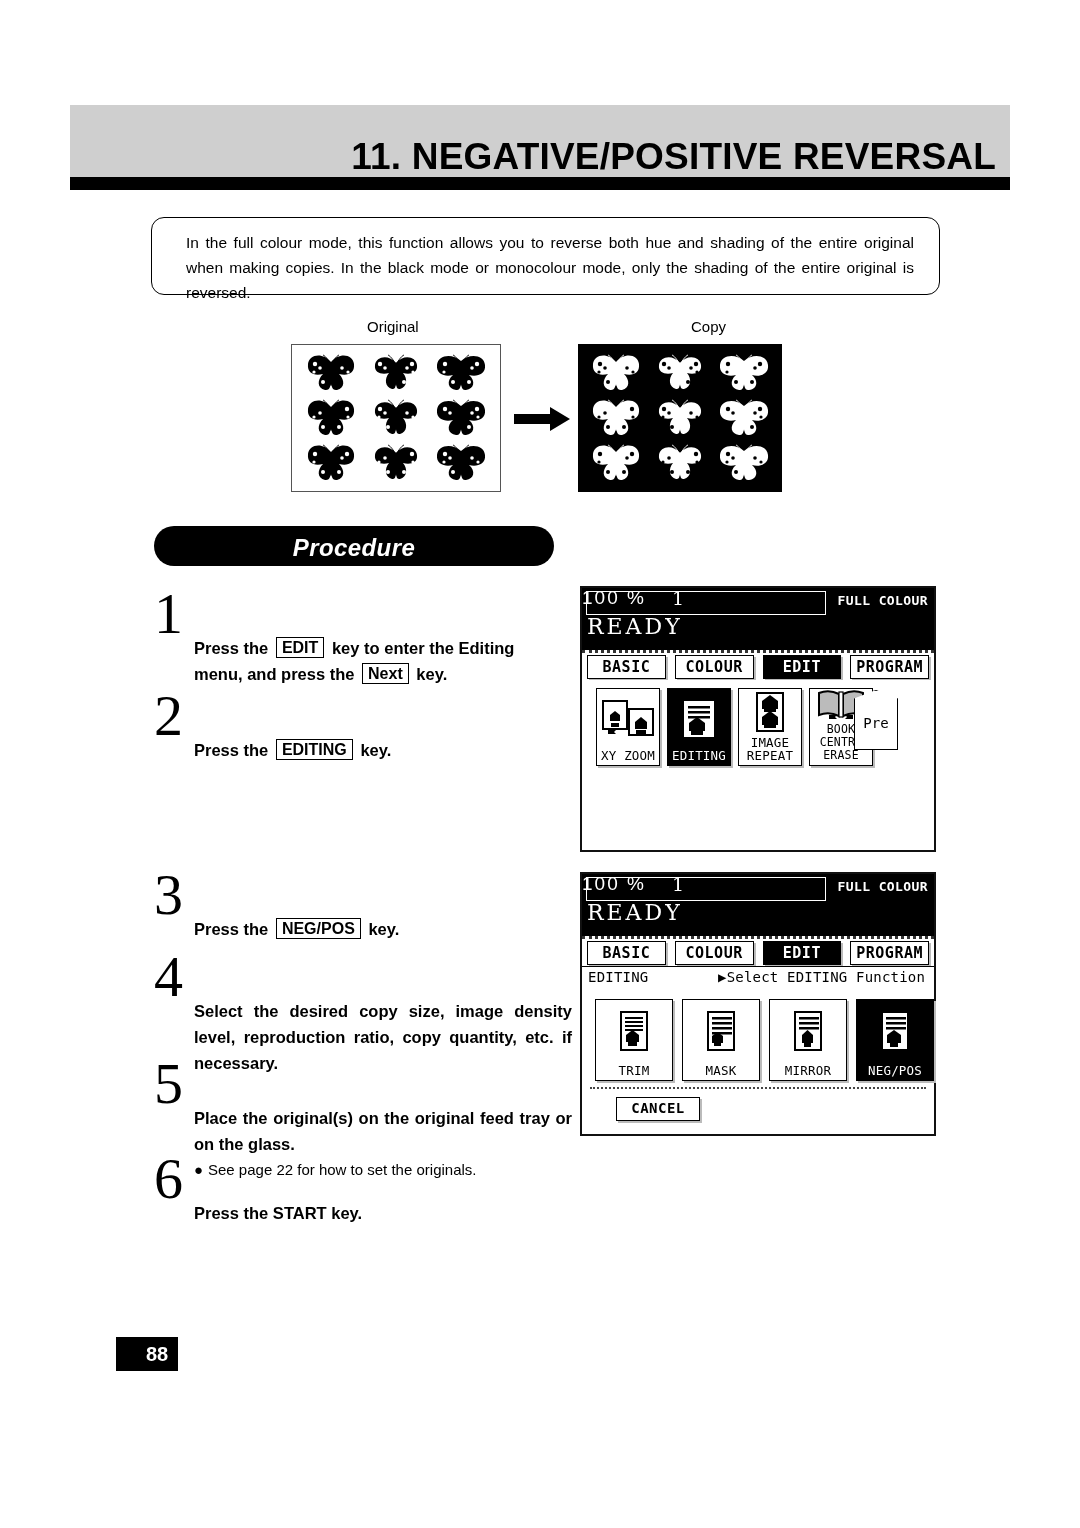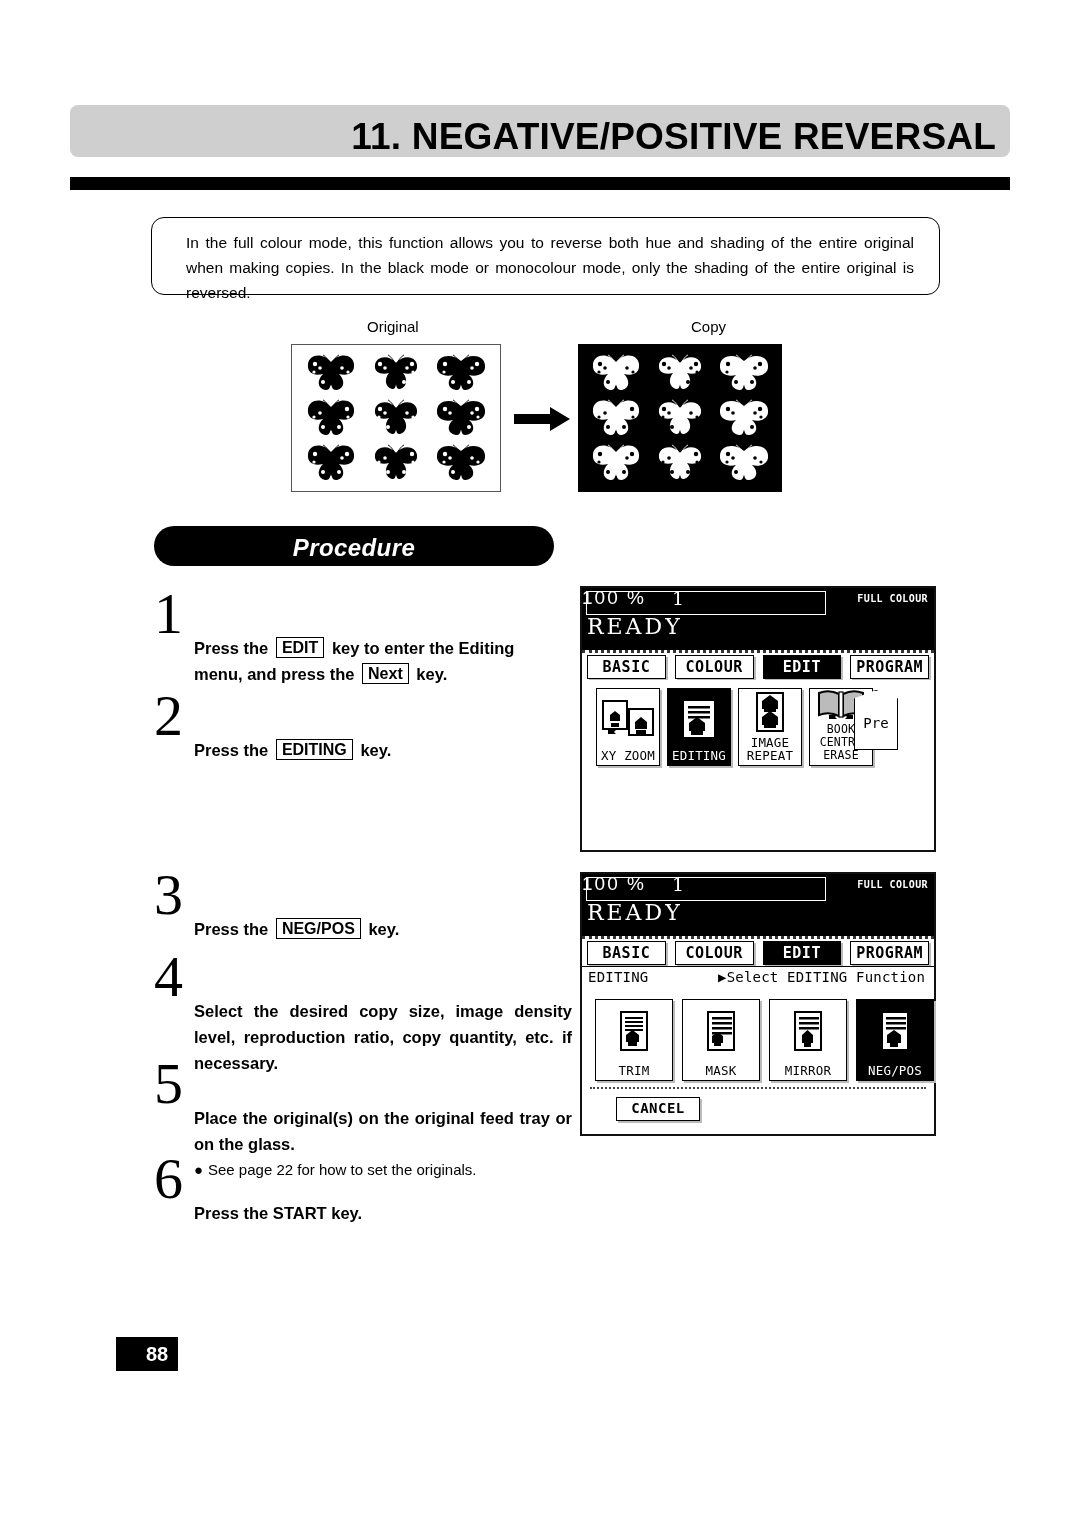--- a/index.html
+++ b/index.html
@@ -3,23 +3,22 @@
 <meta charset="utf-8">
 <style>
   html,body{margin:0;padding:0;background:#fff;}
   body{
     width:1080px;height:1528px;position:relative;overflow:hidden;
     font-family:"Liberation Sans", sans-serif;color:#000;
   }
 
   
   #header-band{
-    position:absolute;left:70px;top:105px;width:940px;height:52px;
+    position:absolute;left:70px;top:105px;width:940px;height:72px;
     background:#cfcfcf;
-    border-radius:8px;
   }
   #header-title{
     position:absolute;right:14px;bottom:2px;
     font-size:37px;font-weight:bold;letter-spacing:.2px;
     white-space:nowrap;line-height:1;
   }
   #header-rule{
     position:absolute;left:70px;top:177px;width:940px;height:13px;background:#000;
   }
 
@@ -117,21 +116,21 @@
   }
   .lcd-ratio{
     position:absolute;left:0;top:-1px;font-size:19px;letter-spacing:2px;
     font-family:Liberation Sans, sans-serif;
   }
   .lcd-count{
     position:absolute;right:8px;top:-1px;font-size:19px;
     font-family:"DejaVu Serif","Liberation Serif",serif;
   }
   .lcd-colourmode{
-    position:absolute;right:6px;top:5px;font-size:10px;font-weight:bold;
+    position:absolute;right:6px;top:5px;font-size:13px;font-weight:bold;
     letter-spacing:.4px;
     padding-left:48px;
   }
   .lcd-ready{
     position:absolute;left:5px;top:26px;font-size:22px;letter-spacing:3px;
     font-family:"DejaVu Serif","Liberation Serif",serif;
   }
 
   .lcd-tabs{
     position:relative;height:30px;

